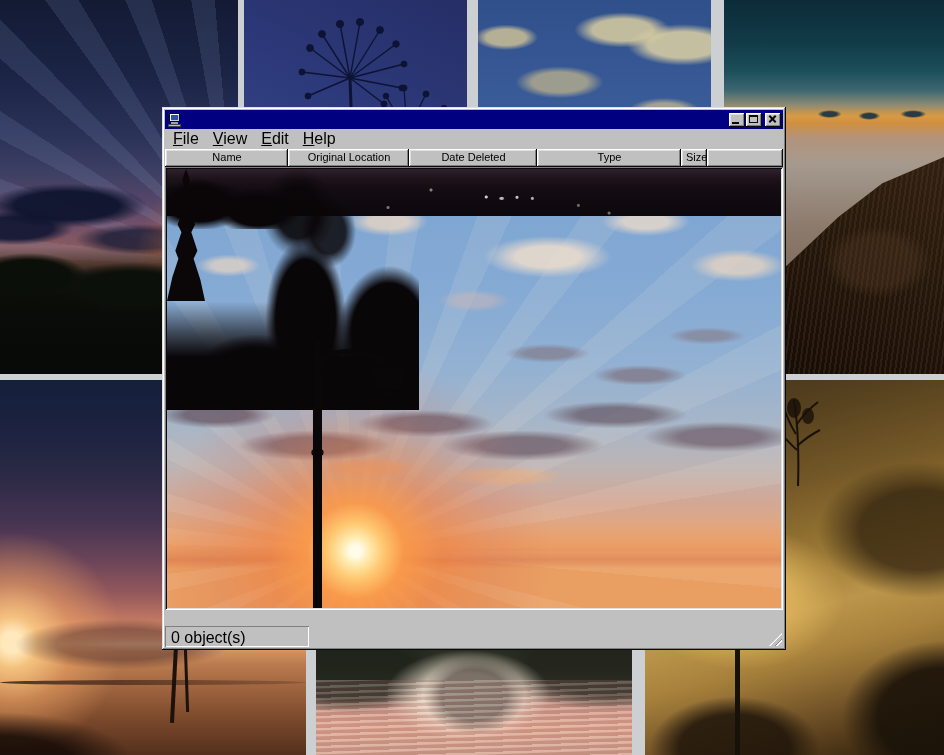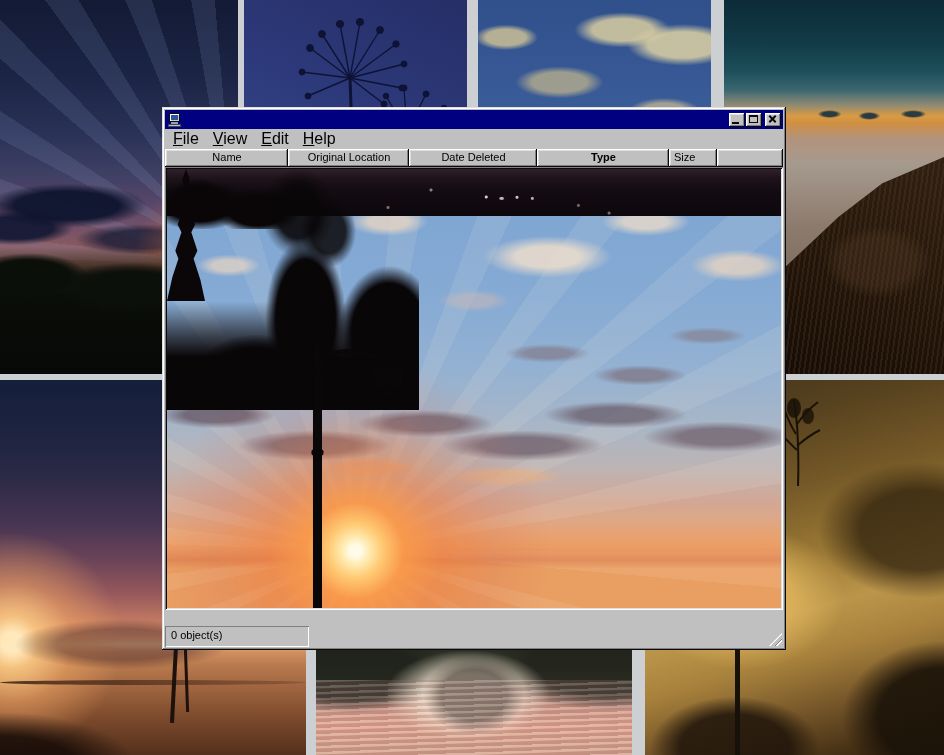--- a/index.html
+++ b/index.html
@@ -111,22 +111,22 @@
   .tbtn .x1 { transform:rotate(45deg); } .tbtn .x2 { transform:rotate(-45deg); }
 
   #menubar { height:20px; display:flex; align-items:center; padding-left:1px; flex:0 0 auto;
     font-size:16px; color:#000; }
   .menu-item { display:inline-block; padding:2px 7px 3px 7px; }
   .menu-item::first-letter { text-decoration:underline; }
 
   #headerrow { height:18px; display:flex; flex:0 0 auto; font-size:11px; color:#000; }
   .hcell { height:18px; background:#c0c0c0; padding:2px 4px 0 5px; overflow:hidden; white-space:nowrap;
     box-shadow: inset -1px -1px #0a0a0a, inset 1px 1px #ffffff, inset -2px -2px #808080, inset 2px 2px #dfdfdf; text-align: center; }
-  .hc0{width:123px;} .hc1{width:121px;} .hc2{width:128px;} .hc3{width:132px;font-weight:bold;}
-  .hc4{width:48px; text-align:left; padding-right:7px;} .hc5{flex:1 1 auto;}
+  .hc0{width:123px;} .hc1{width:121px;} .hc2{width:128px;} .hc3{width:144px;}
+  .hc4{width:26px; text-align:center; padding-right:7px;} .hc5{flex:1 1 auto;}
 
   #content { flex:1 1 auto; position:relative; background:#0a0a0a;
     box-shadow: inset 1px 1px #808080, inset -1px -1px #ffffff, inset 2px 2px #0a0a0a, inset -2px -2px #dfdfdf;
     padding:2px; }
   #photo { position:relative; width:100%; height:100%; overflow:hidden;
     background: linear-gradient(180deg, #7ca4d1 0%, #85aad4 28%, #93b1d2 45%, #a7b6c8 58%, #bdb4b4 68%, #d3a794 76%, #e5a87c 83%, #eda76e 88%, #e99e62 90%); }
   #photo .layer { position:absolute; inset:0; }
   #beams { background: repeating-conic-gradient(from 282deg at 30.7% 87%, rgba(255,240,220,.10) 0 5deg, rgba(255,240,220,0) 5deg 14deg); }
   #clouds-high {
     background:
@@ -179,21 +179,21 @@
     background:
       radial-gradient(ellipse 42px 52px at 52% 18%, rgba(9,6,8,.9) 0 50%, rgba(9,6,8,.3) 70%, rgba(9,6,8,0) 86%),
       radial-gradient(ellipse 34px 44px at 64% 26%, rgba(9,6,8,.85) 0 50%, rgba(9,6,8,0) 82%),
       radial-gradient(ellipse 48px 95px at 55% 62%, #090608 0 62%, rgba(9,6,8,0) 84%),
       radial-gradient(ellipse 60px 80px at 88% 68%, #090608 0 62%, rgba(9,6,8,0) 84%),
       radial-gradient(ellipse 75px 55px at 35% 88%, #090608 0 60%, rgba(9,6,8,0) 85%),
       radial-gradient(ellipse 55px 40px at 12% 95%, rgba(9,6,8,.95) 0 55%, rgba(9,6,8,0) 85%),
       linear-gradient(0deg, #090608 0 22%, rgba(9,6,8,.6) 32%, rgba(9,6,8,0) 45%); }
   #lamp { position:absolute; inset:0; }
 
-  #statusbar { height:21px; margin-top:16px; display:flex; flex:0 0 auto; font-size:11px; color:#000;
+  #statusbar { height:21px; margin-top:16px; display:flex; flex:0 0 auto; font-size:16px; color:#000;
     position:relative; }
   .spanel { background:#c0c0c0; box-shadow: inset 1px 1px #808080, inset -1px -1px #ffffff;
     padding:3px 2px 0 6px; white-space:nowrap; overflow:hidden; }
   .sp1 { width:144px; margin-right:3px; }
   .sp2 { flex:1 1 auto; }
   #grip { position:absolute; right:1px; bottom:1px; width:13px; height:13px;
     background: repeating-linear-gradient(135deg, rgba(0,0,0,0) 0 3px, #808080 3px 4px, #ffffff 4px 5px);
     clip-path: polygon(100% 0, 100% 100%, 0 100%); }
 </style>
 </head>

